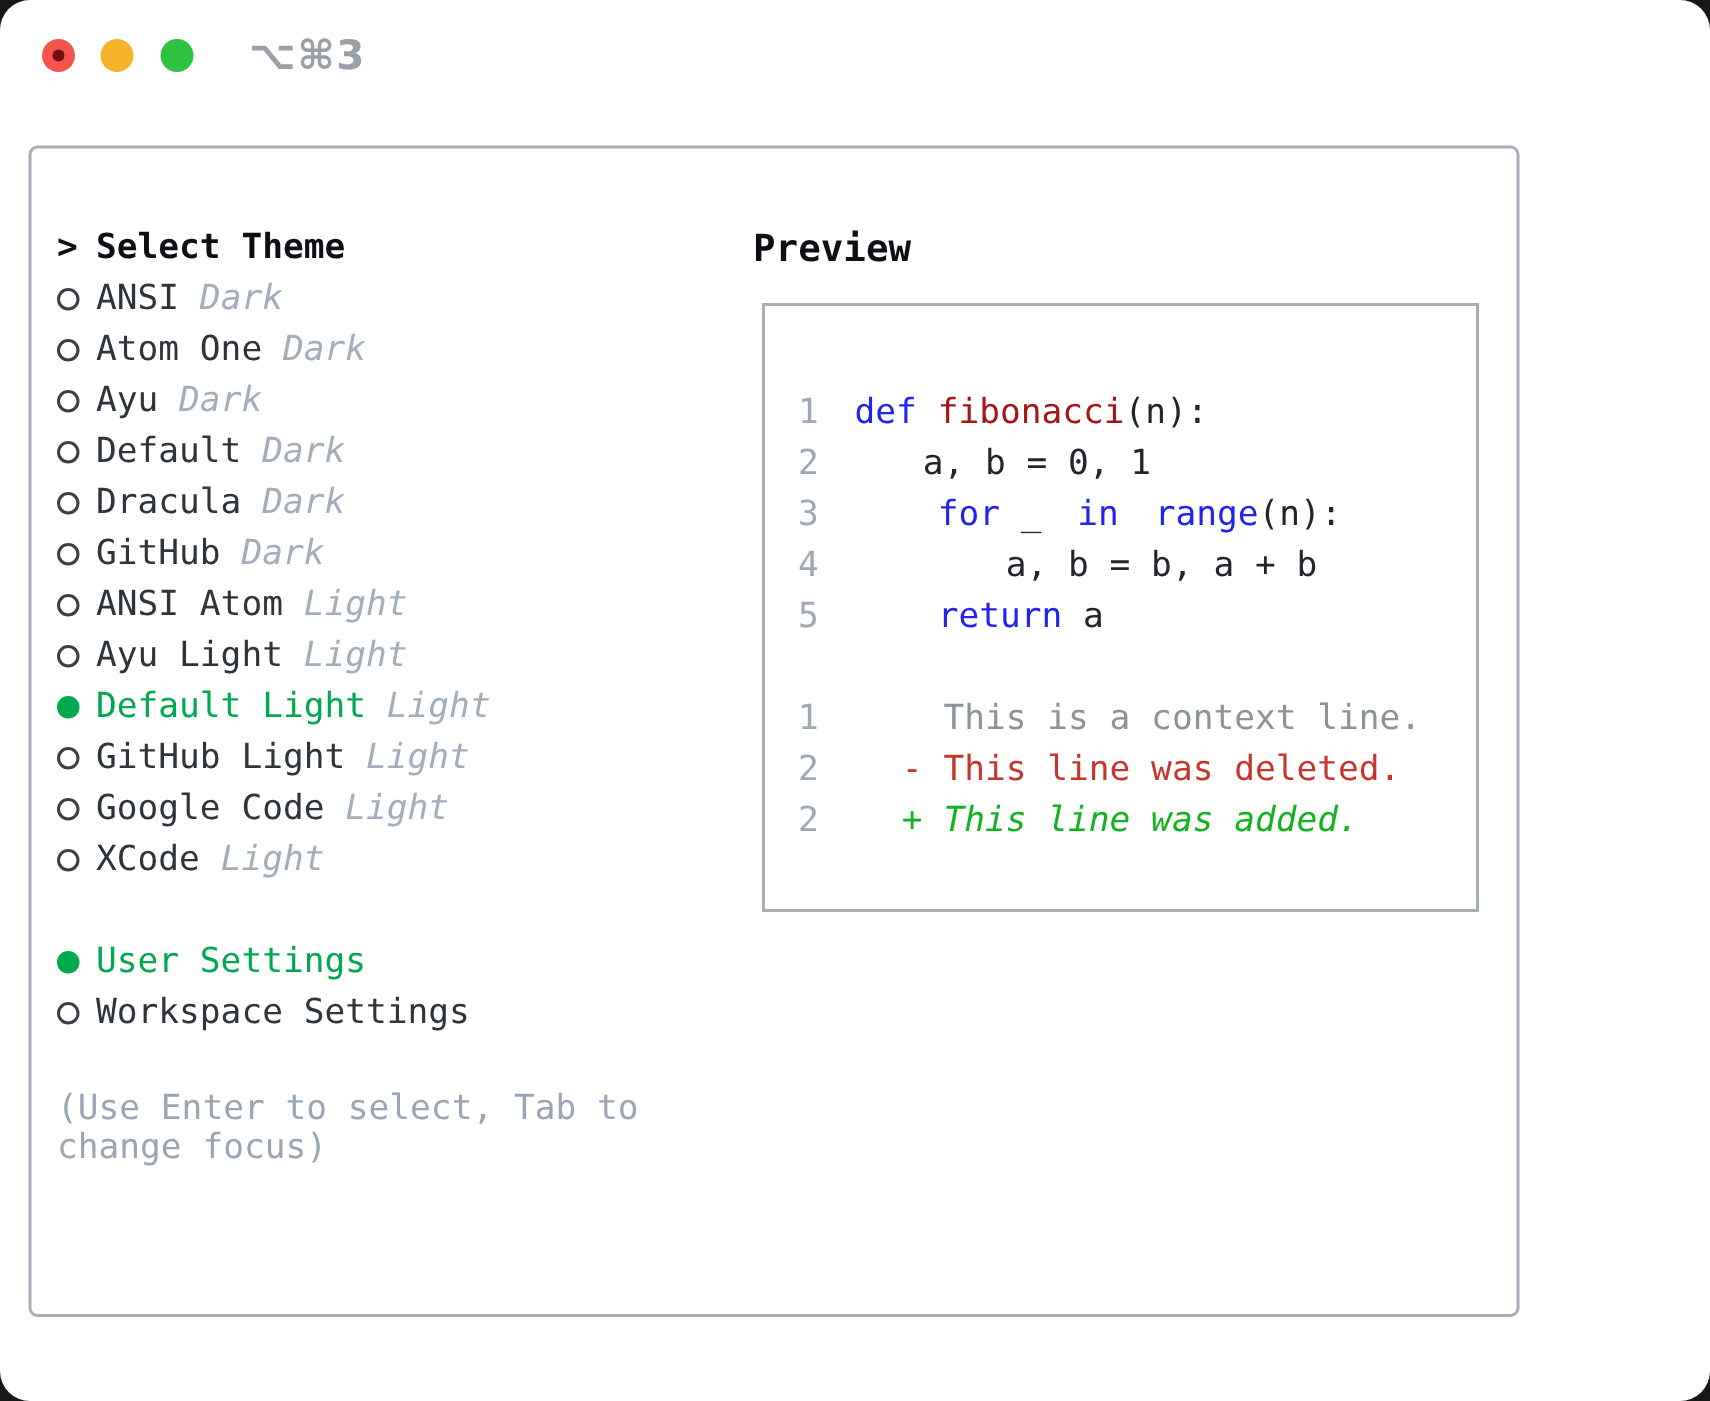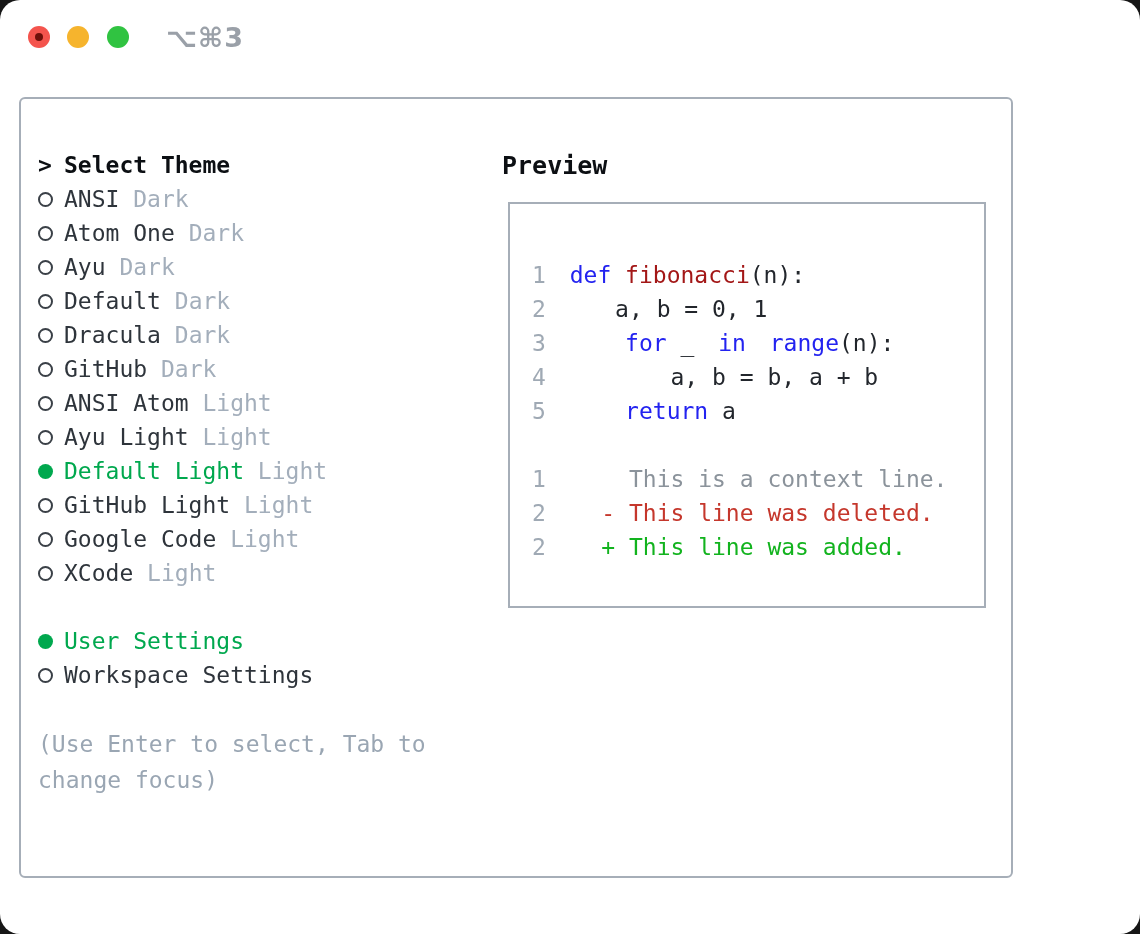--- a/index.html
+++ b/index.html
@@ -38,44 +38,44 @@
   .left-col{position:absolute;left:38px;top:148px;width:440px;}
   .row{height:34px;display:flex;align-items:center;font-size:23px;white-space:pre;}
   .marker{width:26px;flex:0 0 26px;display:flex;align-items:center;}
   .prompt{color:var(--text-strong);font-weight:bold;}
   .section-title{color:var(--text-strong);font-weight:bold;text-align:right;}
   .radio{width:15px;height:15px;border-radius:50%;box-sizing:border-box;}
   .radio-off{border:2px solid #3a4047;}
   .radio-on{background:var(--accent-green);}
   .item-name{color:var(--text-item);}
   .item-name.selected{color:var(--accent-green);}
-  .item-tag{color:var(--text-muted);}
+  .item-tag{color:var(--text-muted);font-style:italic;}
   .blank-row{height:34px;}
   .help{
-    margin-top:0;font-size:23px;line-height:36px;color:var(--help);
+    margin-top:0;font-size:23px;line-height:26px;color:var(--help);
     white-space:pre-line;
   }
   
   .preview-title{
     position:absolute;left:502px;top:148px;height:34px;display:flex;align-items:center;
     font-size:25px;font-weight:bold;color:var(--text-strong);
   }
   .preview-box{
     position:absolute;left:508px;top:202px;width:478px;height:406px;
     border:2px solid var(--border);box-sizing:border-box;
     padding:20px 0 0 22px;overflow:hidden;background:#fff;
   }
   .pline{height:34px;display:flex;align-items:center;font-size:23px;white-space:pre;}
   .lnum{color:var(--num);}
   .seg-kw{color:var(--kw);margin-left:10px;}
   .seg-fn{color:var(--fn);}
   .seg-pl{color:var(--pl);}
   .seg-ctx{color:var(--ctx);}
   .seg-del{color:var(--del);}
-  .seg-add{color:var(--add);}
+  .seg-add{color:var(--add);font-style:italic;}
 </style>
 </head>
 <body>
 
 <div class="window">
 
   <div class="titlebar">
     <span class="light light-close"></span>
     <span class="light light-min"></span>
     <span class="light light-zoom"></span>

